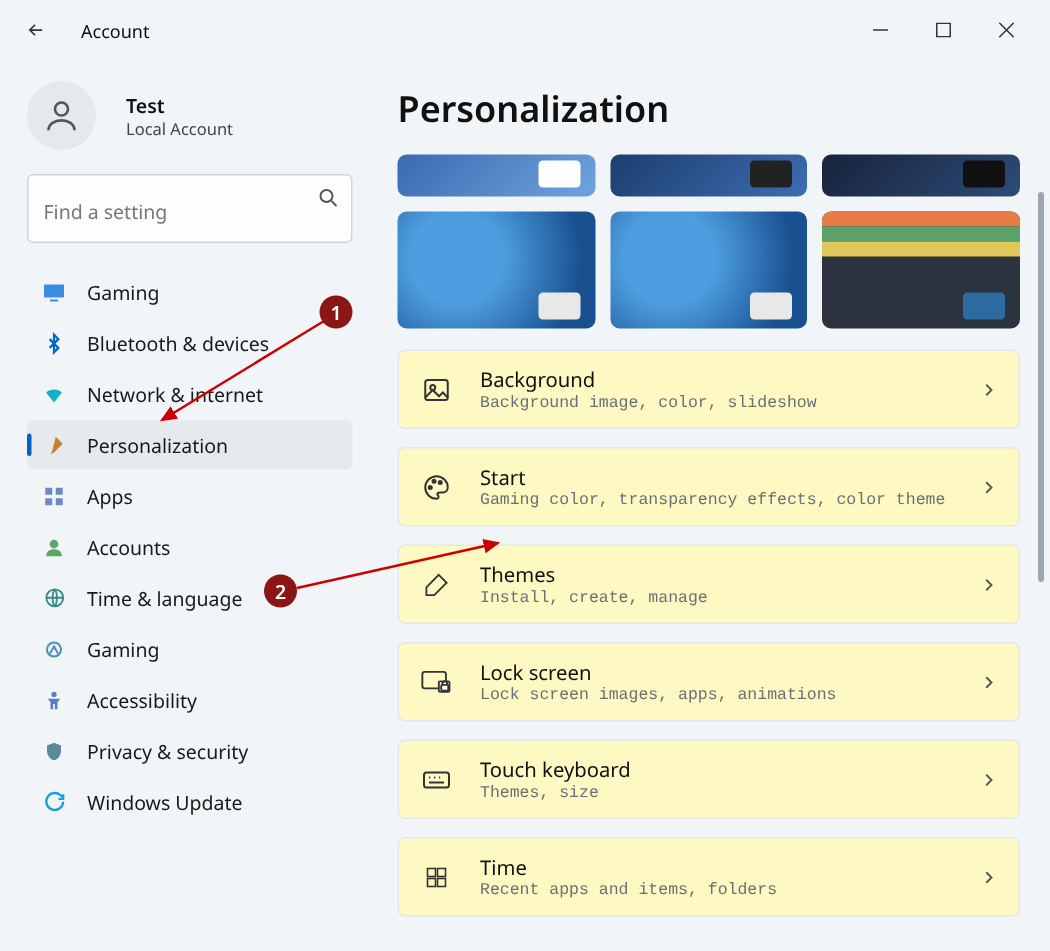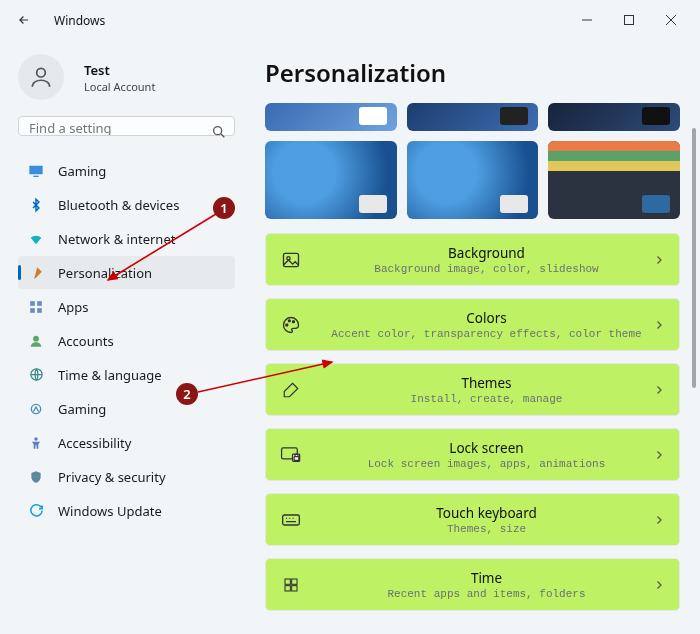--- a/index.html
+++ b/index.html
@@ -12,21 +12,21 @@
   .winbtn { width: 42px; height: 30px; display: flex; align-items: center; justify-content: center; cursor: pointer; color: #333; }
 
   .layout { display: flex; height: calc(100% - 40px); }
   .sidebar { width: 245px; padding: 6px 10px 10px 18px; }
   .user { display: flex; align-items: center; gap: 20px; margin: 8px 0 16px 0; }
   .avatar { width: 46px; height: 46px; border-radius: 50%; background: #e6e9eb; display: flex; align-items: center; justify-content: center; }
   .user-name { font-size: 13px; font-weight: 600; color: #111; }
   .user-sub { font-size: 11px; color: #444; }
 
   .searchwrap { position: relative; margin: 6px 0 16px 0; }
-  .search { width: 100%; height: 20px; border: 1px solid #d0d5d9; border-radius: 4px; background: #fcfdfe; padding: 4px 32px 0 10px; font-size: 13px; color: #333; }
+  .search { width: 100%; height: 46px; border: 1px solid #d0d5d9; border-radius: 4px; background: #fcfdfe; padding: 4px 32px 0 10px; font-size: 13px; color: #333; }
   .search::placeholder { color: #777; }
   .searchico { position: absolute; right: 8px; top: 7px; color: #555; }
 
   .navlist { display: flex; flex-direction: column; gap: 1px; }
   .nav-item { display: flex; align-items: center; gap: 14px; height: 33px; padding: 0 10px; border-radius: 4px; cursor: pointer; font-size: 13px; color: #1a1a1a; position: relative; }
   .nav-item .ico { width: 16px; height: 16px; display: flex; align-items: center; justify-content: center; }
   .nav-item.active { background: #e7eaec; }
   .nav-item.active::before { content: ""; position: absolute; left: 0; top: 9px; bottom: 9px; width: 3px; background: #0067c0; border-radius: 2px; }
 
   .main { flex: 1; padding: 6px 16px 0 16px; position: relative; overflow: hidden; }
@@ -35,21 +35,21 @@
   .theme-grid { display: grid; grid-template-columns: repeat(3, 1fr); gap: 10px; padding: 0 4px 14px 4px; }
   .theme-card { height: 78px; border-radius: 6px; background: #2a4a7a; position: relative; overflow: hidden; }
   .theme-card.row1 { height: 28px; }
   .theme-card .swatch { position: absolute; right: 10px; bottom: 6px; width: 28px; height: 18px; background: #e8e8e8; border-radius: 3px; }
   .theme-card.stripes { background: #2b3340; }
   .theme-card.stripes .stripe { height: 10px; }
   .theme-card.stripes .stripe:nth-child(1){background:#e97c46;} 
   .theme-card.stripes .stripe:nth-child(2){background:#5aa268;} 
   .theme-card.stripes .stripe:nth-child(3){background:#e0c85a;} 
 
-  .card { background: #bef264; border: 1px solid #e4e7ea; border-radius: 5px; display: flex; align-items: center; padding: 10px 14px; margin: 0 4px 12px 4px; cursor: pointer; text-align: center; }
+  .card { background: #fef9c3; border: 1px solid #e4e7ea; border-radius: 5px; display: flex; align-items: center; padding: 10px 14px; margin: 0 4px 12px 4px; cursor: pointer; }
   .card .cico { width: 22px; height: 22px; display: flex; align-items: center; justify-content: center; color: #333; margin-right: 18px; }
   .card .body { flex: 1; }
   .card .ctitle { font-size: 13.5px; color: #111; }
   .card .csub { font-size: 11px; color: #6b7075; margin-top: 1px; font-family: Liberation Mono, monospace; }
   .card .chev { color: #555; }
 
   .scroll-track { position: absolute; right: 2px; top: 88px; bottom: 6px; width: 8px; }
   .scroll-thumb { width: 4px; margin-left: 2px; height: 260px; background: #9fa7ae; border-radius: 3px; }
 
   
@@ -58,21 +58,21 @@
 </style>
 </head>
 <body>
 
 <div class="titlebar">
   <div class="back">
     <svg width="14" height="14" viewBox="0 0 24 24" fill="none" stroke="#333" stroke-width="2">
         <path d="M19 12H5M11 6l-6 6 6 6"></path>
       </svg>
   </div>
-  <div class="title">Windows</div>
+  <div class="title">Account</div>
   <div class="spacer"></div>
   <div class="winbtn">
       <svg width="10" height="10">
         <line x1="0" y1="5" x2="10" y2="5" stroke="#333" stroke-width="1"></line>
       </svg>
     </div>
   <div class="winbtn">
       <svg width="10" height="10">
         <rect x="0.5" y="0.5" width="9" height="9" fill="none" stroke="#333" stroke-width="1"></rect>
       </svg>
@@ -252,22 +252,22 @@
     <div class="card">
       <span class="cico">
           <svg width="20" height="20" viewBox="0 0 24 24" fill="none" stroke="#333" stroke-width="1.6">
             <path d="M12 3a9 9 0 100 18c2 0 2-2 1-3s0-2 2-2h2a4 4 0 004-4 9 9 0 00-9-9z"></path>
             <circle cx="7" cy="12" r="1.2" fill="#333"></circle>
             <circle cx="10" cy="7" r="1.2" fill="#333"></circle>
             <circle cx="15" cy="8" r="1.2" fill="#333"></circle>
           </svg>
         </span>
       <div class="body">
-        <div class="ctitle">Colors</div>
-        <div class="csub">Accent color, transparency effects, color theme</div>
+        <div class="ctitle">Start</div>
+        <div class="csub">Gaming color, transparency effects, color theme</div>
       </div>
       <span class="chev"><svg width="12" height="12" viewBox="0 0 24 24" fill="none" stroke="#555" stroke-width="2.5">
             <path d="M9 5l7 7-7 7"></path>
           </svg></span>
     </div>
 
     <div class="card">
       <span class="cico">
           <svg width="18" height="20" viewBox="0 0 24 24" fill="none" stroke="#333" stroke-width="1.6">
             <path d="M14 3l7 7-11 11H3v-7z"></path>

